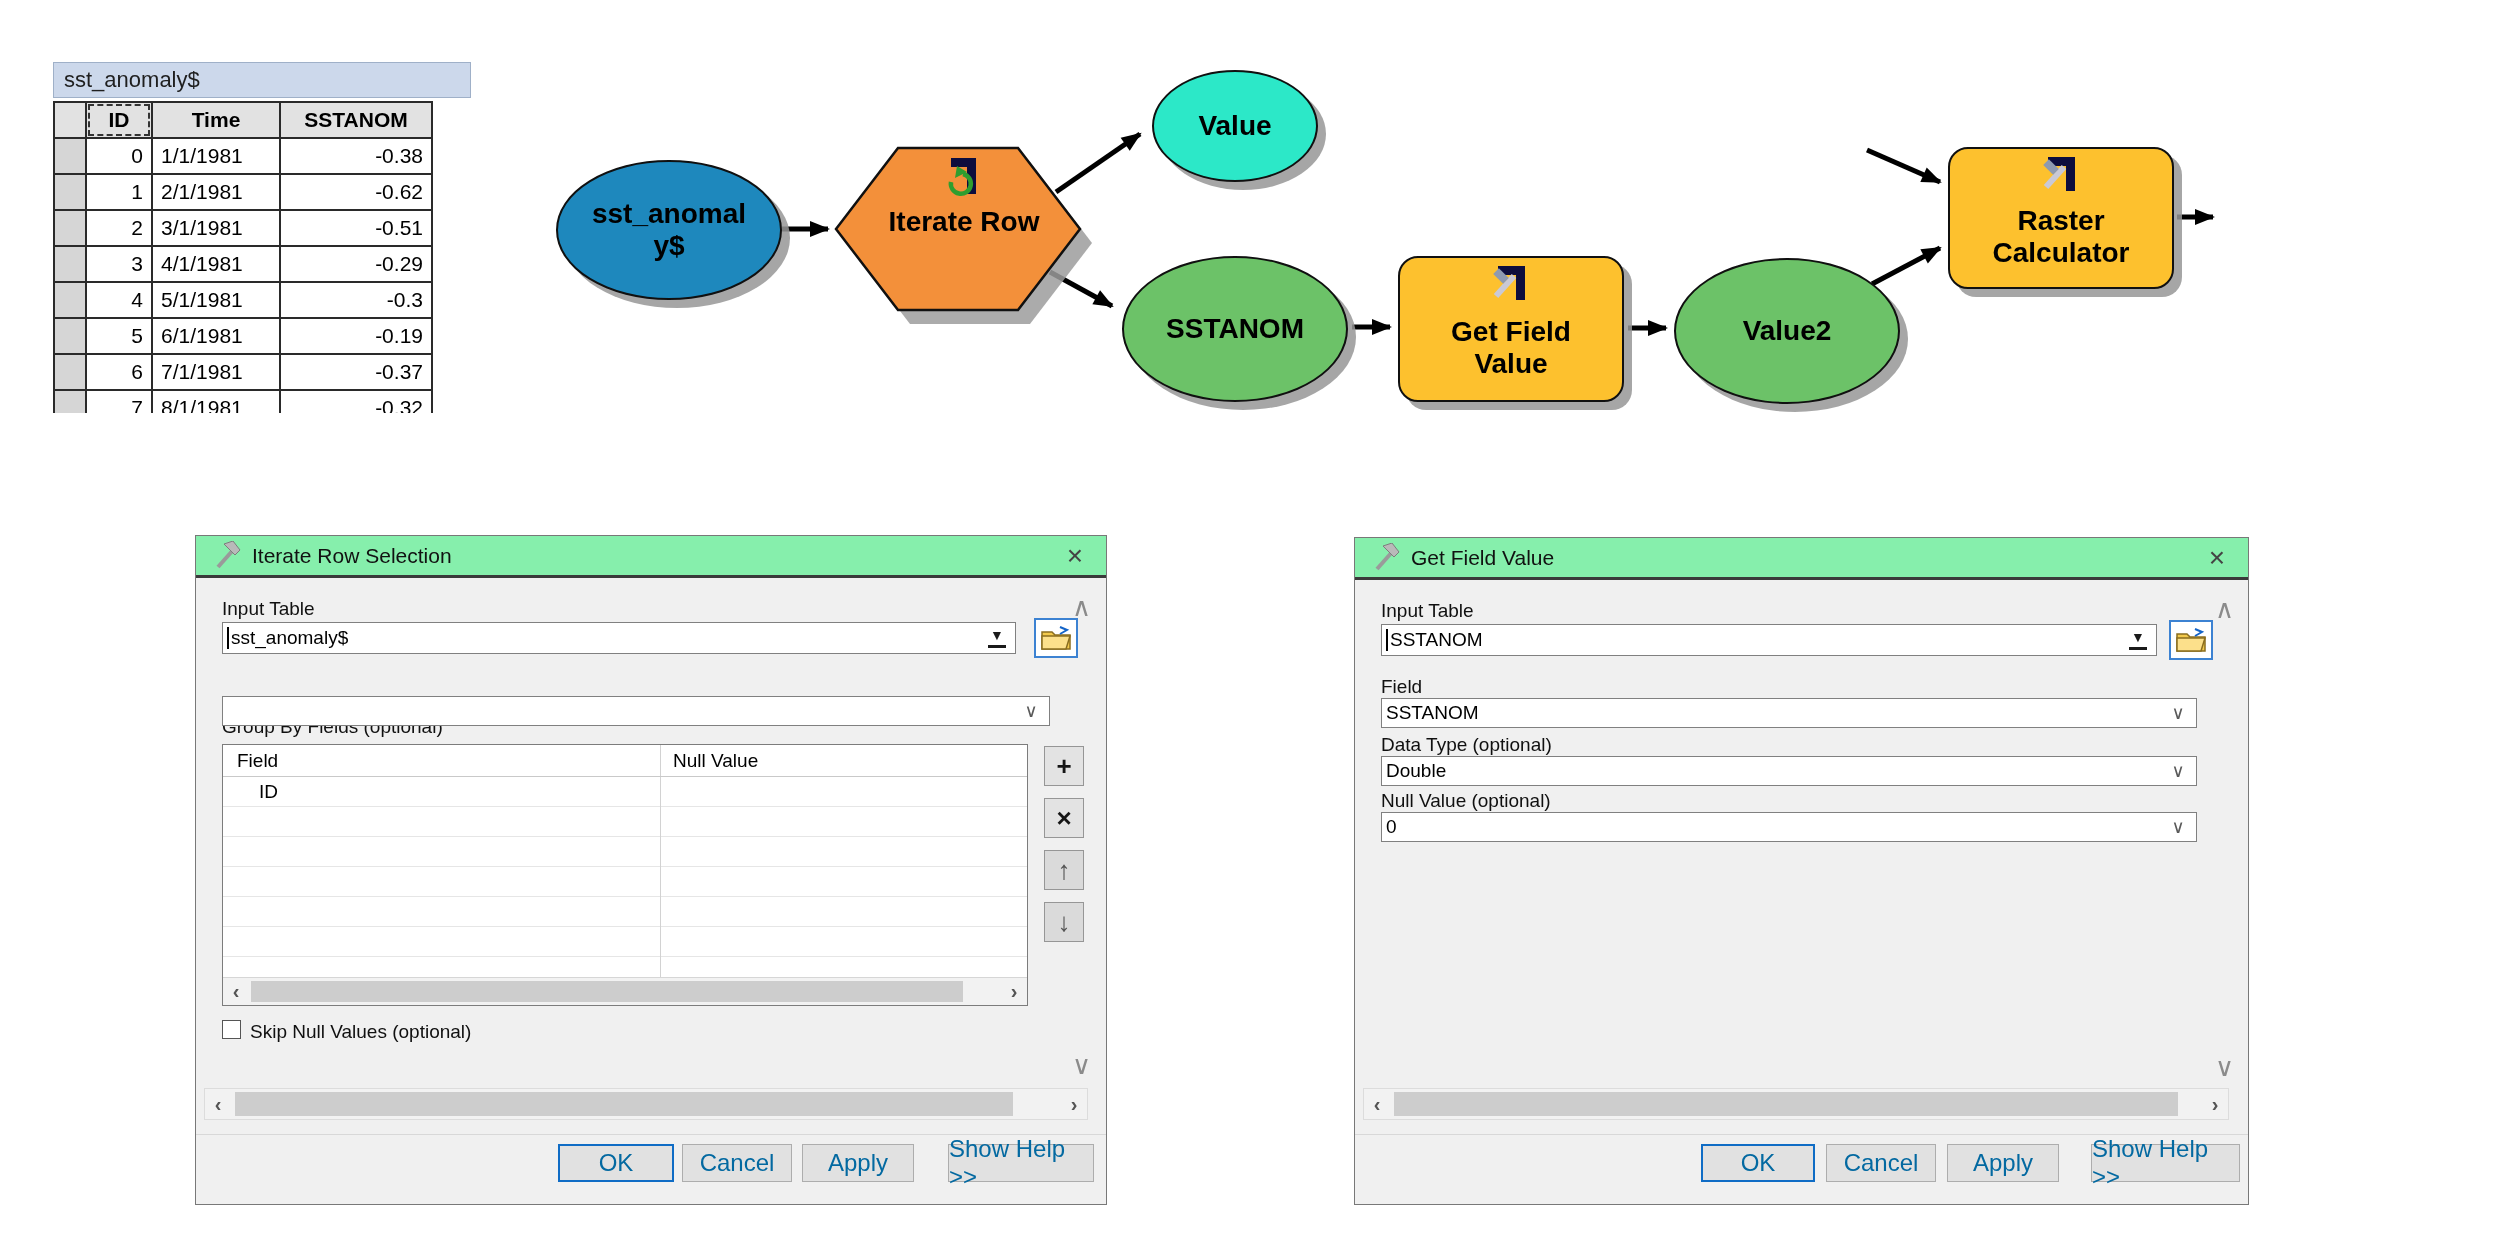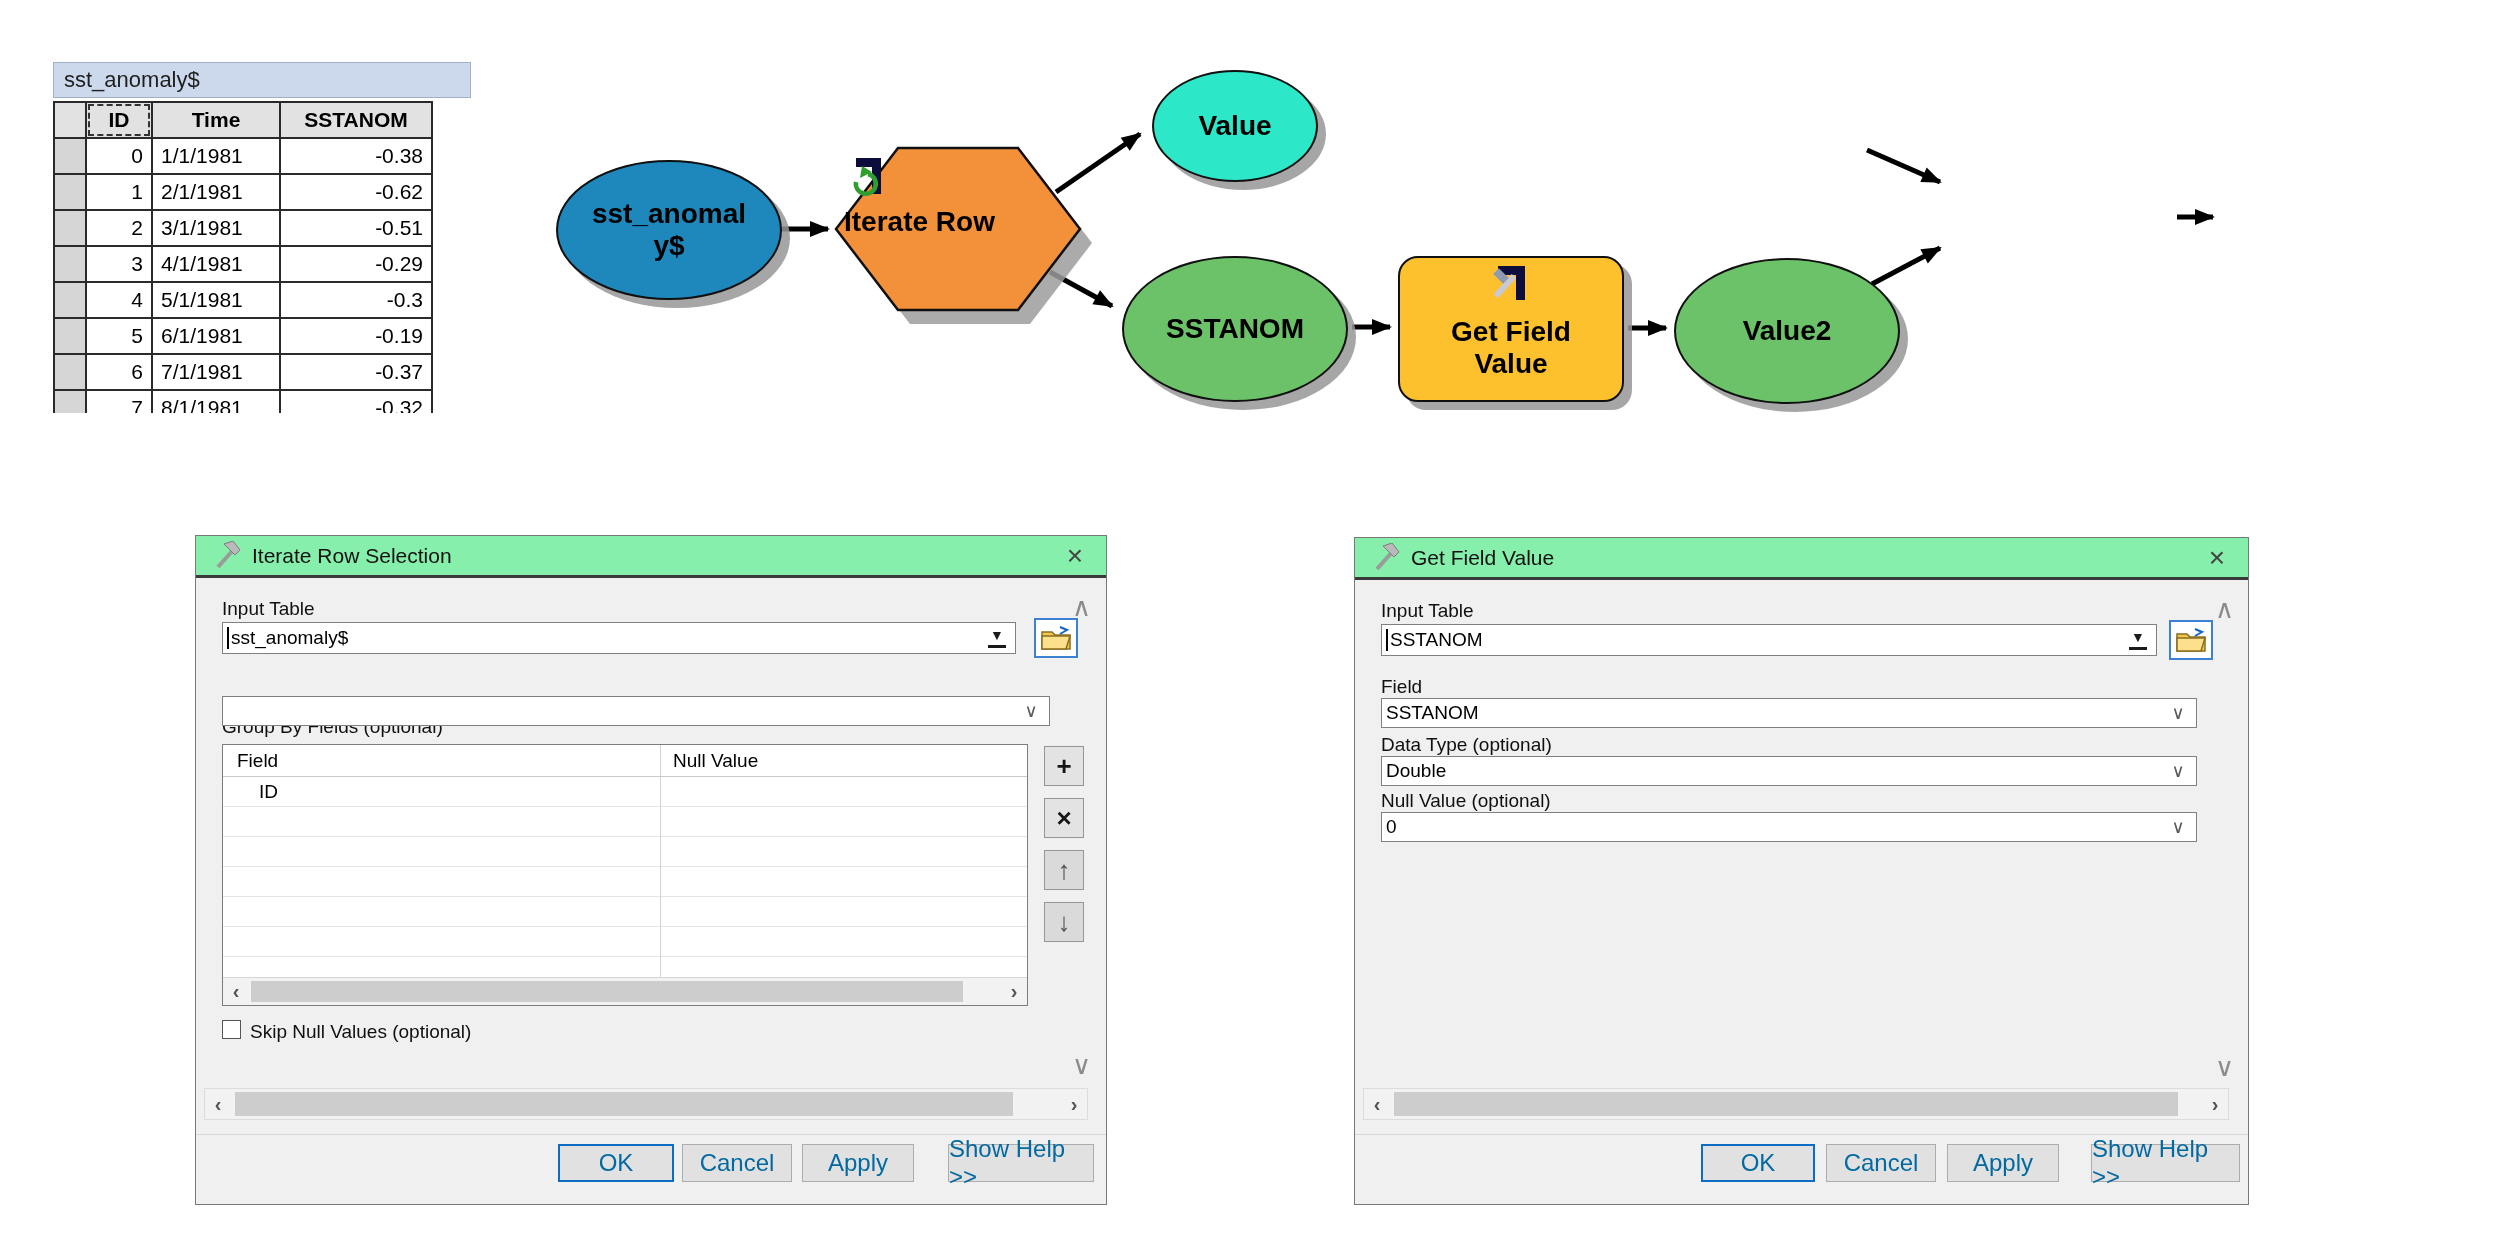--- a/index.html
+++ b/index.html
@@ -17,21 +17,21 @@
   th.dashed { outline:2px dashed #333; outline-offset:-4px; }
   td.num { text-align:right; } td.date { text-align:left; }
 
   
   .node { position:absolute; display:flex; align-items:center; justify-content:center; text-align:center; font-weight:bold; font-size:28px; color:#000; line-height:1.15; }
   .ellipse { border:2px solid #101010; border-radius:50%; box-shadow:8px 8px 0 rgba(150,150,150,0.85); }
   .toolbox { border:2px solid #101010; border-radius:20px; box-shadow:8px 8px 0 rgba(150,150,150,0.85); flex-direction:column; justify-content:flex-start; }
   .toolbox .tool-label { flex:1; display:flex; align-items:center; justify-content:center; padding-bottom:8px; }
   .lbl-wrap { word-break:break-all; }
   .hexwrap { position:absolute; }
-  .hex-content { position:absolute; display:flex; flex-direction:column; align-items:flex-start; font-weight:bold; font-size:28px; }
+  .hex-content { position:absolute; display:flex; flex-direction:column; align-items:center; font-weight:bold; font-size:28px; }
   svg.arrows { position:absolute; left:0; top:0; pointer-events:none; }
 
   
   .dialog { position:absolute; background:#f0f0f0; border:1px solid #787878; }
   .dlg-title { position:absolute; left:0; top:0; right:0; height:42px; background:#86efac; border-bottom:3px solid #3a3a3a; display:flex; align-items:center; }
   .dlg-title-text { font-size:21px; color:#111; margin-left:10px; }
   .dlg-close { position:absolute; top:4px; right:14px; font-size:28px; color:#444; font-weight:normal; width:34px; text-align:center; }
   .lbl { position:absolute; font-size:19px; color:#101010; white-space:nowrap; }
   .combo { position:absolute; background:#fff; border:1px solid #808080; display:flex; align-items:stretch; font-size:19px; }
   .combo .val { flex:1; display:flex; align-items:center; padding-left:4px; white-space:nowrap; overflow:hidden; }
@@ -178,20 +178,29 @@
       <rect x="6" y="10" width="14" height="8" transform="rotate(45 13 14)" fill="#8e9ab0"></rect>
     </svg>
     <div class="tool-label" style="width:190px;">Get Field Value</div>
   </div>
 
   <div class="node ellipse" style="left:1674px; top:258px; width:226px; height:146px; background:#6cc268;">
     <div>Value2</div>
   </div>
 
 
+  <div class="node toolbox" style="left:1948px; top:147px; width:226px; height:142px; background:#fdc12e;">
+    <svg width="46" height="42" style="margin-top:4px;">
+      <rect x="28" y="4" width="9" height="34" fill="#0d0d3d"></rect>
+      <rect x="10" y="4" width="27" height="9" fill="#0d0d3d"></rect>
+      <line x1="8" y1="34" x2="26" y2="14" stroke="#c9c9d6" stroke-width="6"></line>
+      <rect x="6" y="10" width="14" height="8" transform="rotate(45 13 14)" fill="#8e9ab0"></rect>
+    </svg>
+    <div class="tool-label" style="width:200px;">Raster Calculator</div>
+  </div>
 
 
   <div class="dialog" style="left:195px; top:535px; width:912px; height:670px;">
     <div class="dlg-title">
       <svg width="32" height="30" style="margin-left:14px;">
         <line x1="8" y1="26" x2="24" y2="8" stroke="#9a9a9a" stroke-width="4"></line>
         <path d="M14,3 l11,11 5,-5 -7,-9 z" fill="#b9b9b9" stroke="#7d7d7d" stroke-width="1"></path>
       </svg>
       <span class="dlg-title-text">Iterate Row Selection</span>
       <span class="dlg-close">×</span>

